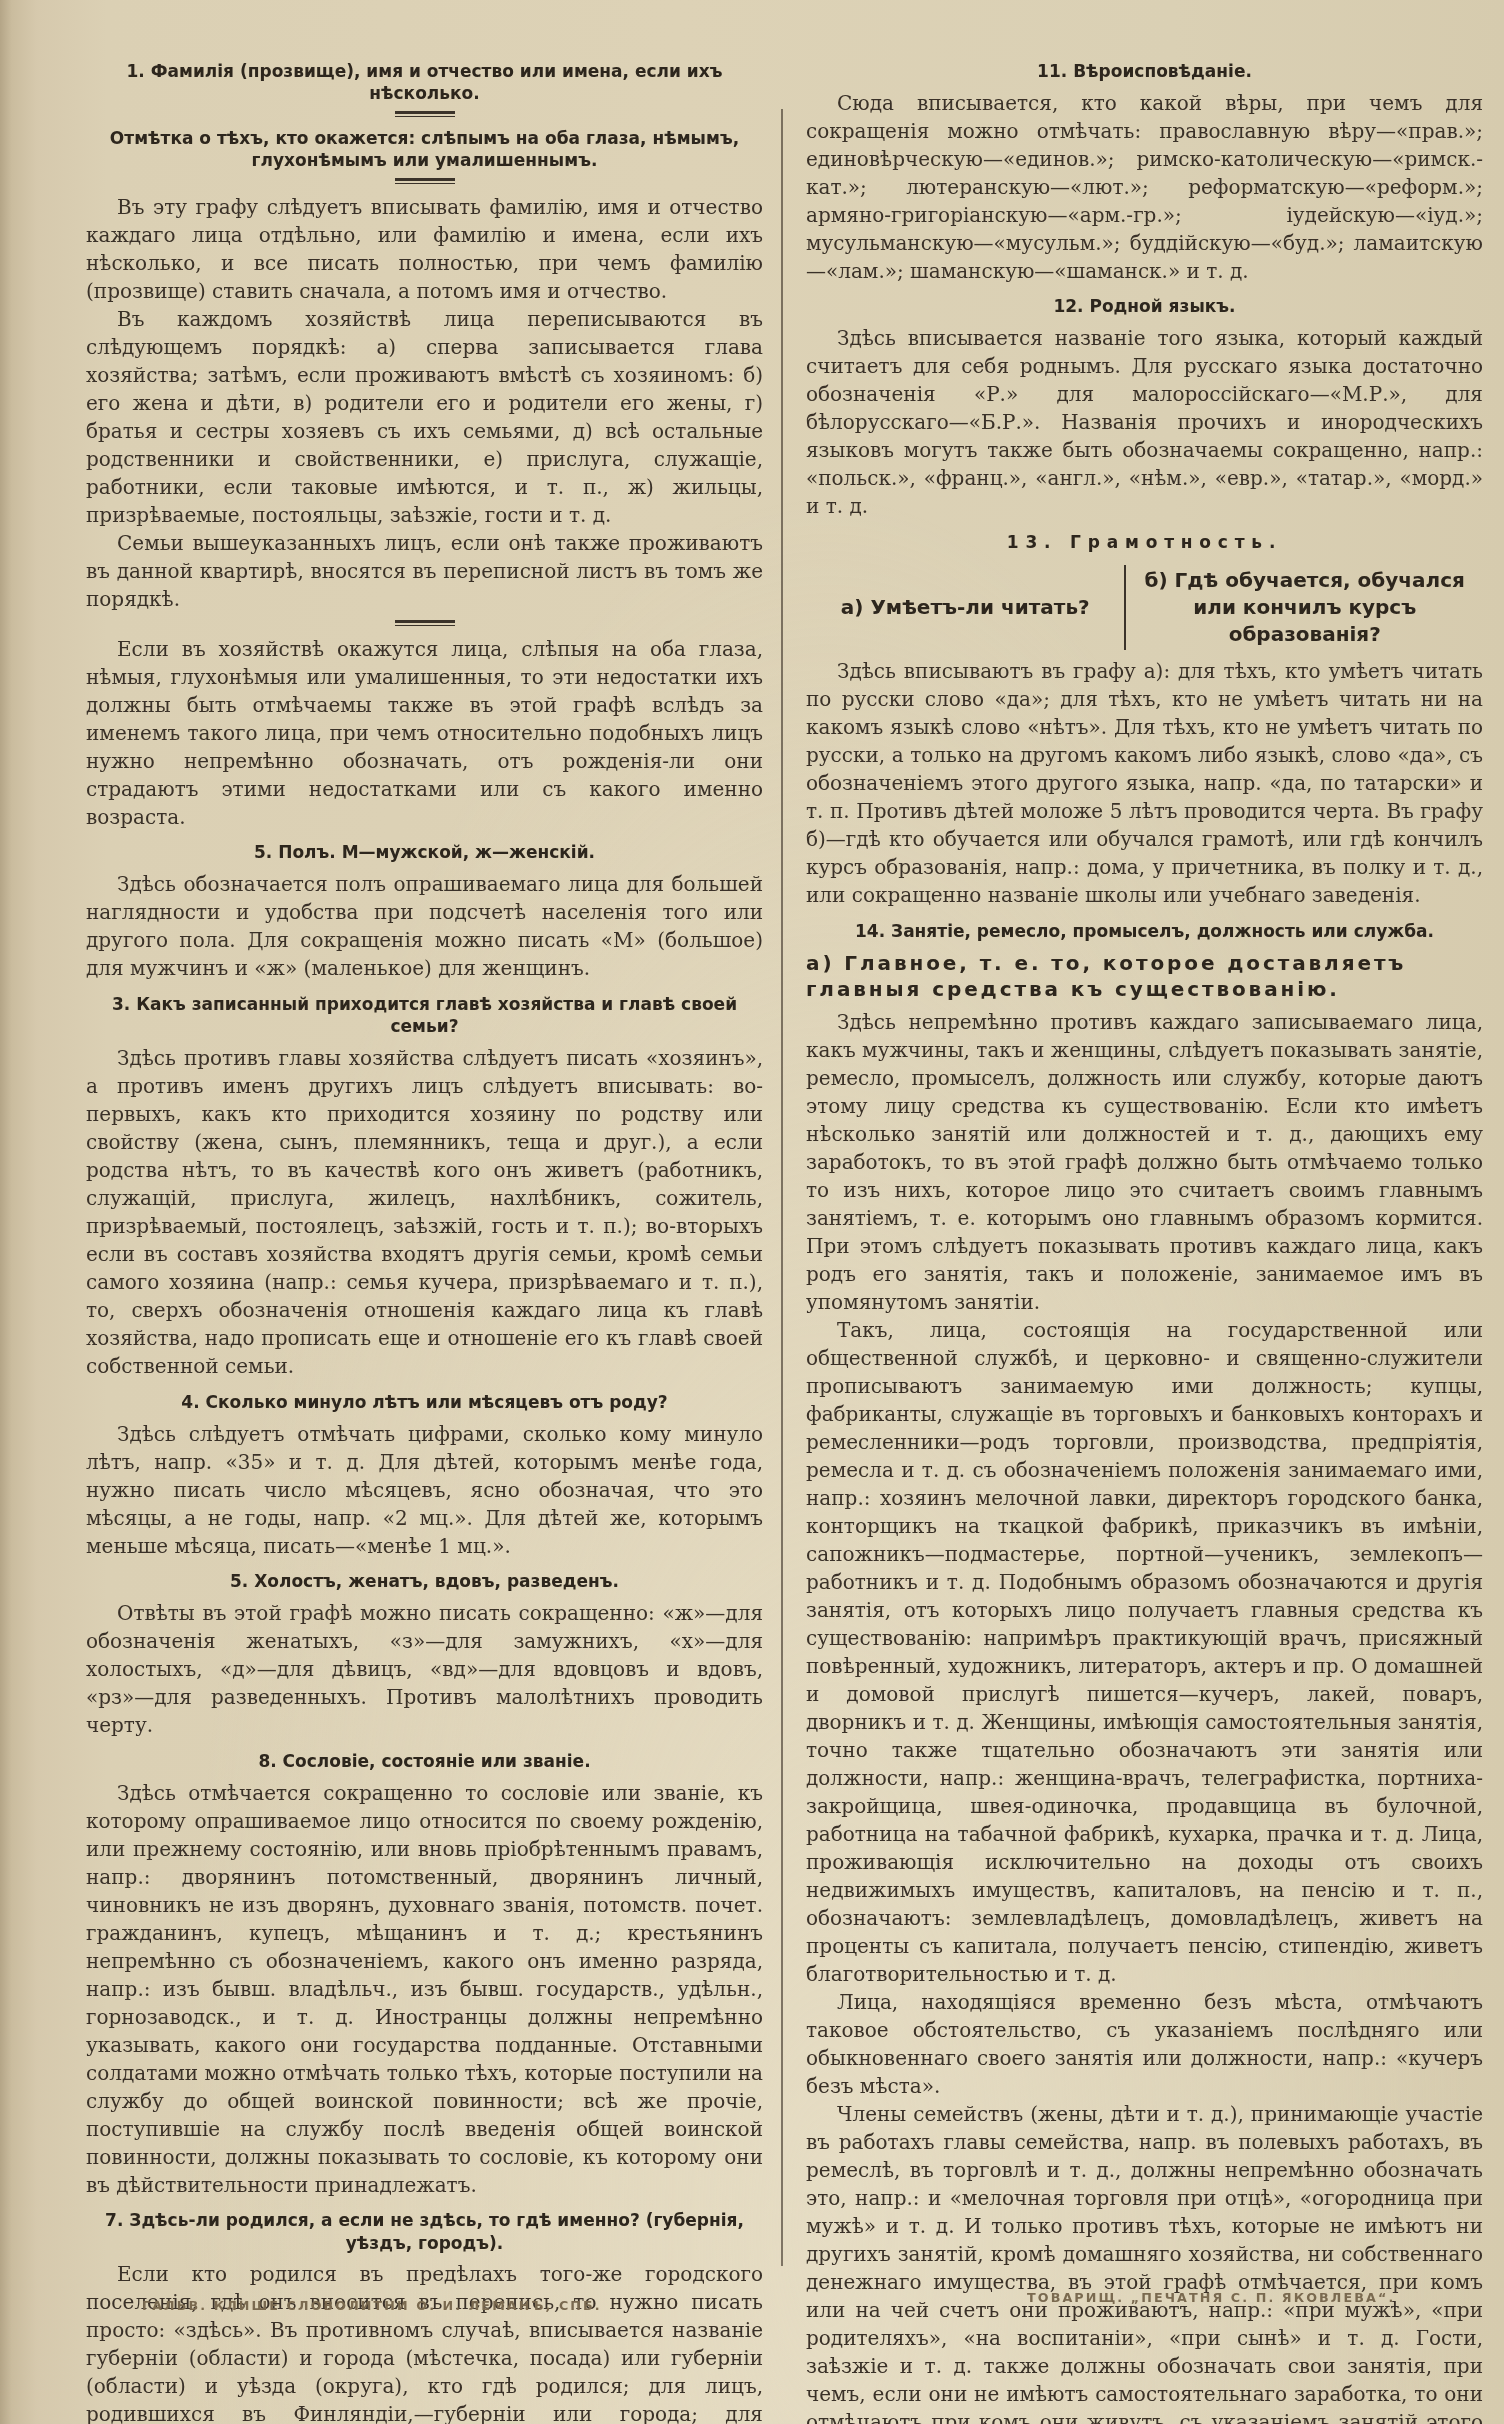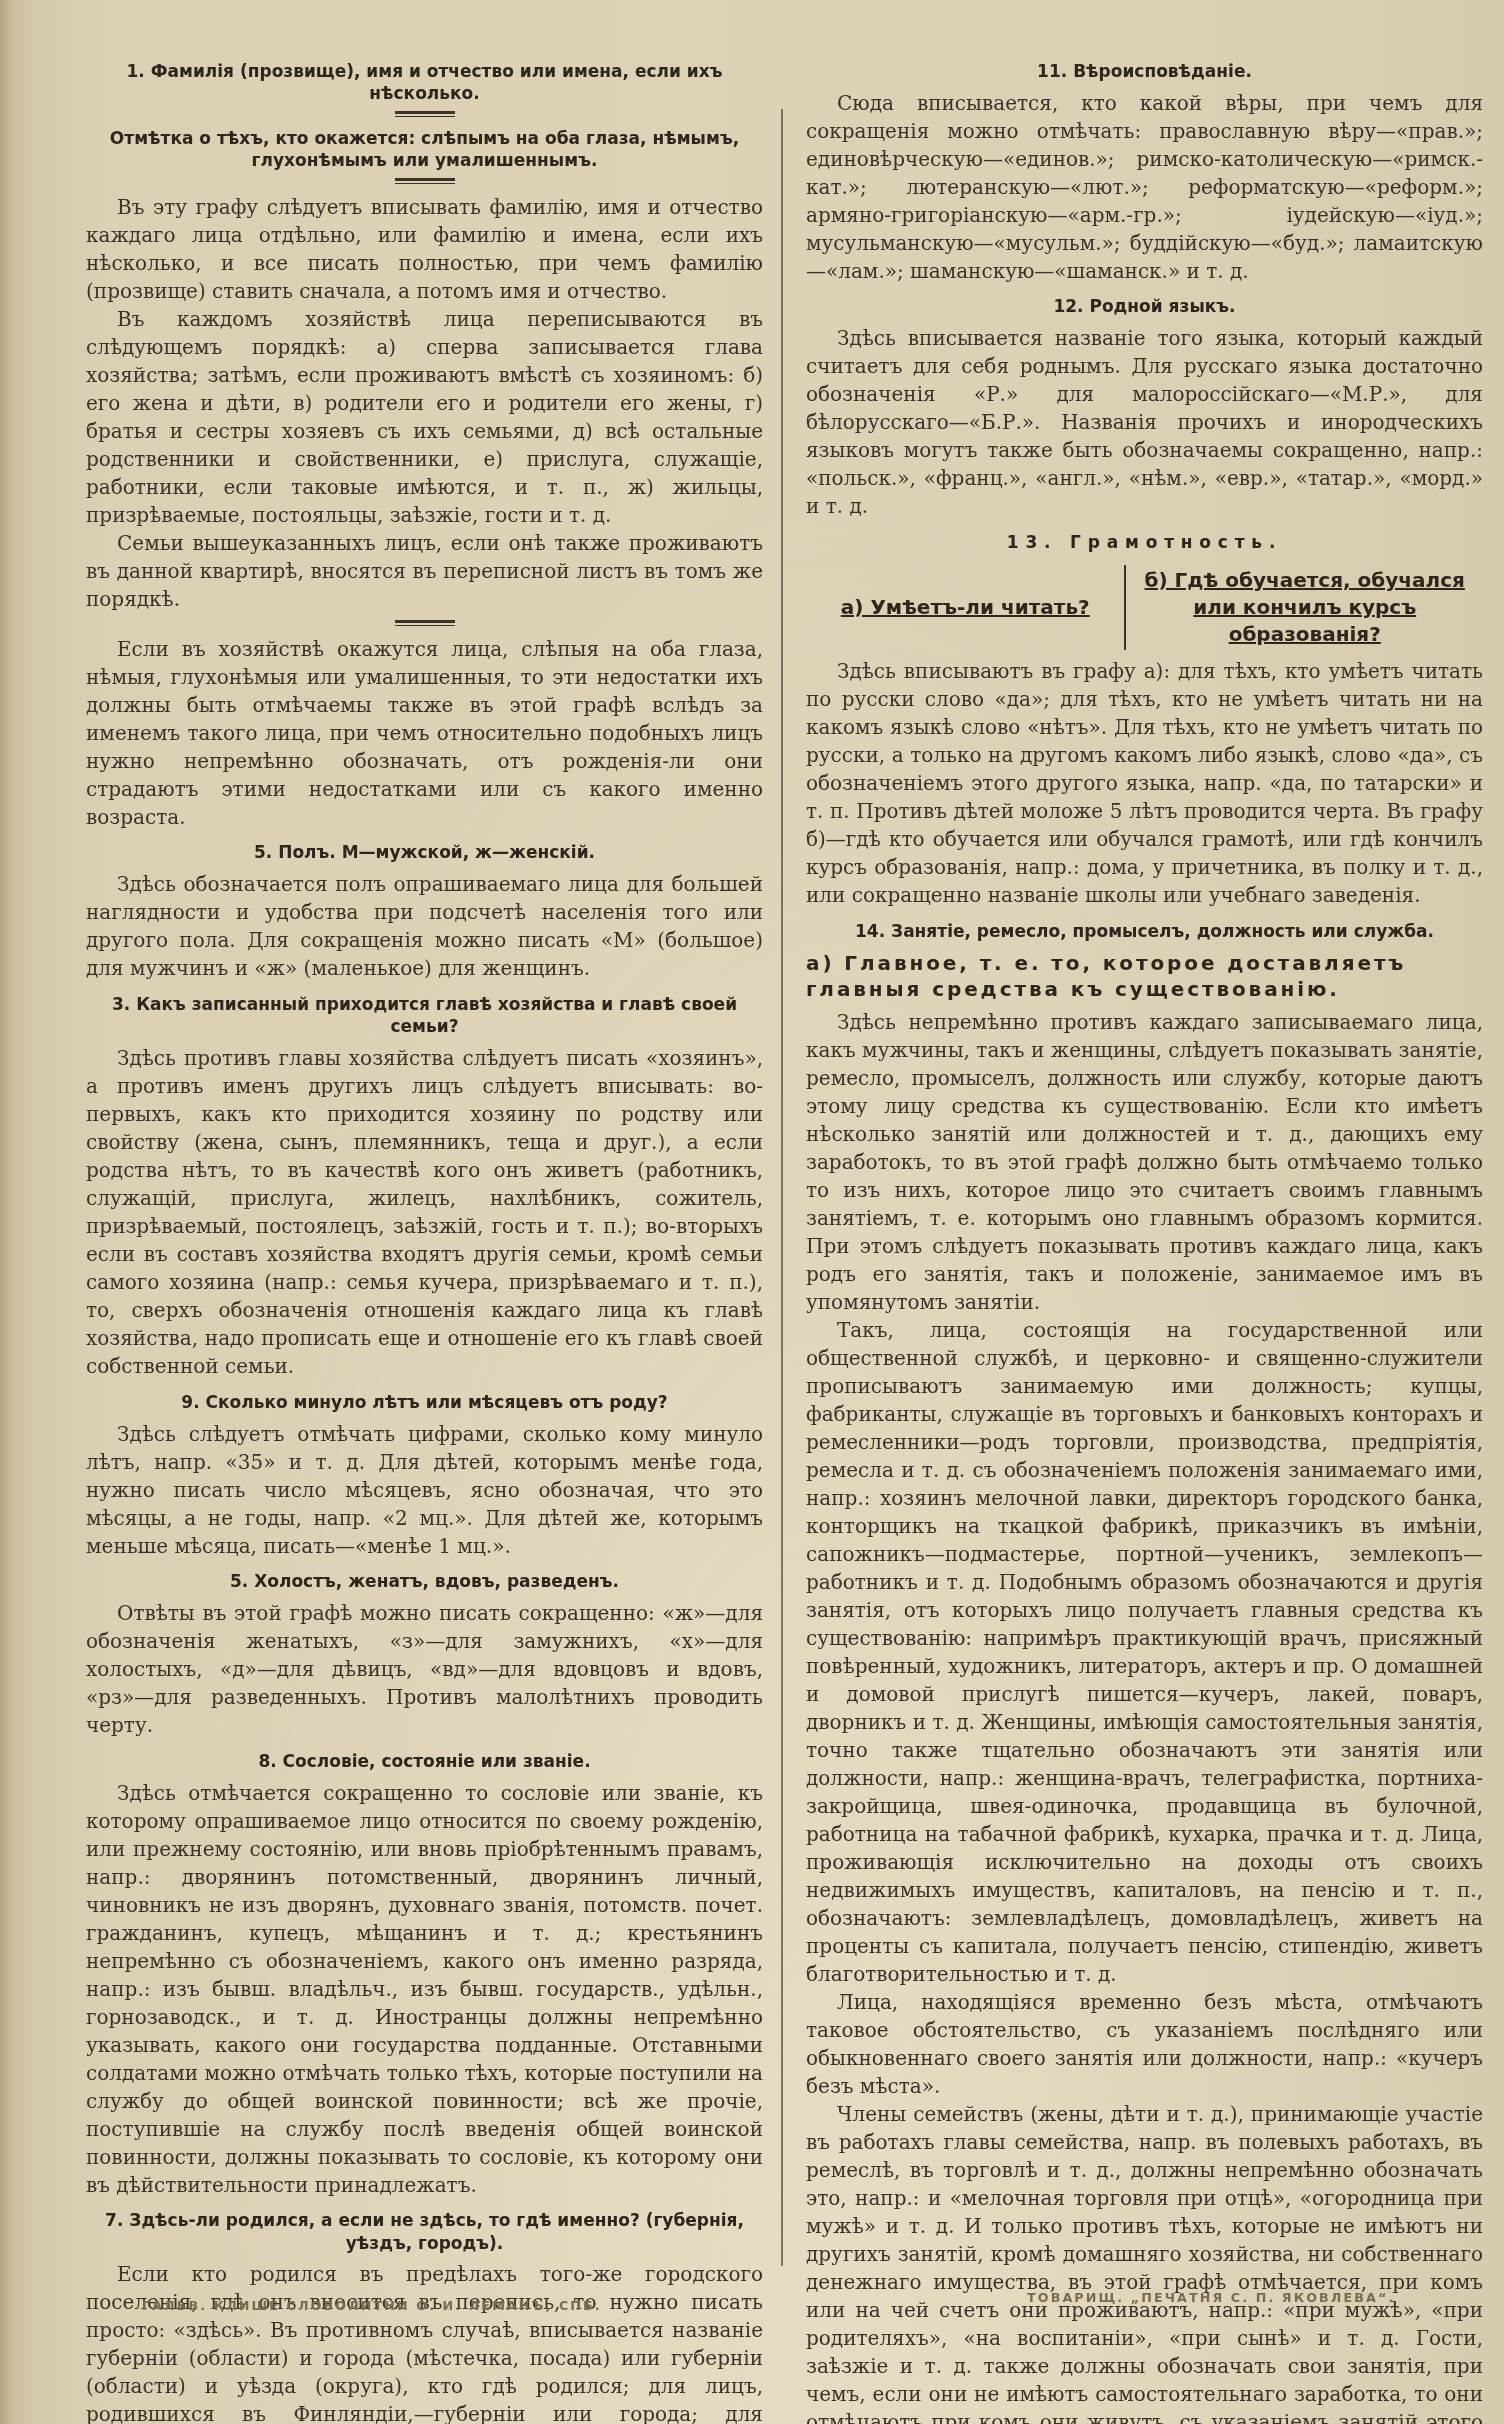--- a/index.html
+++ b/index.html
@@ -22,21 +22,21 @@
     text-align:center;font-size:17px;line-height:1.3;margin:10.7px 0 6.8px;
   }
   .heading.spaced{letter-spacing:6.8px;}
   .heading.subheading{text-align:left;letter-spacing:2.9px;font-size:20px;margin:7.8px 0 5.9px;}
   .shortrule{width:60px;border-top:3.9px solid #3b332a;margin:6.8px auto 8.8px;height:2px;
     border-bottom:1px solid #3b332a;}
   .pair{display:flex;align-items:stretch;margin:11.7px 0 7.8px;}
   .pair .cell{
     font-family:"DejaVu Sans", sans-serif;font-weight:bold;color:#2d261d;
     font-size:20px;line-height:1.35;text-align:center;
-    display:flex;align-items:center;justify-content:center;padding:2px 9.8px;text-decoration:underline;
+    display:flex;align-items:center;justify-content:center;padding:2px 9.8px;
   }
   .pair .cell.left{width:47%;}
   .pair .cell.right{width:53%;border-left:2px solid #3b332a;}
   #col-divider{position:absolute;left:781px;top:109px;width:2px;height:2157px;
     background:rgba(56,47,36,.6);}
   .credit{position:absolute;font-family:"DejaVu Sans", sans-serif;font-weight:bold;
     font-size:12.7px;letter-spacing:2.1px;color:#7a6a50;white-space:nowrap;}
   #credit-left{left:142px;top:2298px;}
   #credit-right{left:1027px;top:2290px;}
 </style>
@@ -52,21 +52,21 @@
     <div class="shortrule"></div>
     <p class="para">Въ эту графу слѣдуетъ вписывать фамилію, имя и отчество каждаго лица отдѣльно, или фамилію и имена, если ихъ нѣсколько, и все писать полностью, при чемъ фамилію (прозвище) ставить сначала, а потомъ имя и отчество.</p>
     <p class="para">Въ каждомъ хозяйствѣ лица переписываются въ слѣдующемъ порядкѣ: а) сперва записывается глава хозяйства; затѣмъ, если проживаютъ вмѣстѣ съ хозяиномъ: б) его жена и дѣти, в) родители его и родители его жены, г) братья и сестры хозяевъ съ ихъ семьями, д) всѣ остальные родственники и свойственники, е) прислуга, служащіе, работники, если таковые имѣются, и т. п., ж) жильцы, призрѣваемые, постояльцы, заѣзжіе, гости и т. д.</p>
     <p class="para">Семьи вышеуказанныхъ лицъ, если онѣ также проживаютъ въ данной квартирѣ, вносятся въ переписной листъ въ томъ же порядкѣ.</p>
     <div class="shortrule"></div>
     <p class="para">Если въ хозяйствѣ окажутся лица, слѣпыя на оба глаза, нѣмыя, глухонѣмыя или умалишенныя, то эти недостатки ихъ должны быть отмѣчаемы также въ этой графѣ вслѣдъ за именемъ такого лица, при чемъ относительно подобныхъ лицъ нужно непремѣнно обозначать, отъ рожденія-ли они страдаютъ этими недостатками или съ какого именно возраста.</p>
     <div class="heading">5. Полъ. М—мужской, ж—женскій.</div>
     <p class="para">Здѣсь обозначается полъ опрашиваемаго лица для большей наглядности и удобства при подсчетѣ населенія того или другого пола. Для сокращенія можно писать «М» (большое) для мужчинъ и «ж» (маленькое) для женщинъ.</p>
     <div class="heading">3. Какъ записанный приходится главѣ хозяйства и главѣ своей семьи?</div>
     <p class="para">Здѣсь противъ главы хозяйства слѣдуетъ писать «хозяинъ», а противъ именъ другихъ лицъ слѣдуетъ вписывать: во-первыхъ, какъ кто приходится хозяину по родству или свойству (жена, сынъ, племянникъ, теща и друг.), а если родства нѣтъ, то въ качествѣ кого онъ живетъ (работникъ, служащій, прислуга, жилецъ, нахлѣбникъ, сожитель, призрѣваемый, постоялецъ, заѣзжій, гость и т. п.); во-вторыхъ если въ составъ хозяйства входятъ другія семьи, кромѣ семьи самого хозяина (напр.: семья кучера, призрѣваемаго и т. п.), то, сверхъ обозначенія отношенія каждаго лица къ главѣ хозяйства, надо прописать еще и отношеніе его къ главѣ своей собственной семьи.</p>
-    <div class="heading">9. Сколько минуло лѣтъ или мѣсяцевъ отъ роду?</div>
+    <div class="heading">4. Сколько минуло лѣтъ или мѣсяцевъ отъ роду?</div>
     <p class="para">Здѣсь слѣдуетъ отмѣчать цифрами, сколько кому минуло лѣтъ, напр. «35» и т. д. Для дѣтей, которымъ менѣе года, нужно писать число мѣсяцевъ, ясно обозначая, что это мѣсяцы, а не годы, напр. «2 мц.». Для дѣтей же, которымъ меньше мѣсяца, писать—«менѣе 1 мц.».</p>
     <div class="heading">5. Холостъ, женатъ, вдовъ, разведенъ.</div>
     <p class="para">Отвѣты въ этой графѣ можно писать сокращенно: «ж»—для обозначенія женатыхъ, «з»—для замужнихъ, «х»—для холостыхъ, «д»—для дѣвицъ, «вд»—для вдовцовъ и вдовъ, «рз»—для разведенныхъ. Противъ малолѣтнихъ проводить черту.</p>
     <div class="heading">8. Сословіе, состояніе или званіе.</div>
     <p class="para">Здѣсь отмѣчается сокращенно то сословіе или званіе, къ которому опрашиваемое лицо относится по своему рожденію, или прежнему состоянію, или вновь пріобрѣтеннымъ правамъ, напр.: дворянинъ потомственный, дворянинъ личный, чиновникъ не изъ дворянъ, духовнаго званія, потомств. почет. гражданинъ, купецъ, мѣщанинъ и т. д.; крестьянинъ непремѣнно съ обозначеніемъ, какого онъ именно разряда, напр.: изъ бывш. владѣльч., изъ бывш. государств., удѣльн., горнозаводск., и т. д. Иностранцы должны непремѣнно указывать, какого они государства подданные. Отставными солдатами можно отмѣчать только тѣхъ, которые поступили на службу до общей воинской повинности; всѣ же прочіе, поступившіе на службу послѣ введенія общей воинской повинности, должны показывать то сословіе, къ которому они въ дѣйствительности принадлежатъ.</p>
     <div class="heading">7. Здѣсь-ли родился, а если не здѣсь, то гдѣ именно? (губернія, уѣздъ, городъ).</div>
     <p class="para">Если кто родился въ предѣлахъ того-же городского поселенія, гдѣ онъ вносится въ перепись, то нужно писать просто: «здѣсь». Въ противномъ случаѣ, вписывается названіе губерніи (области) и города (мѣстечка, посада) или губерніи (области) и уѣзда (округа), кто гдѣ родился; для лицъ, родившихся въ Финляндіи,—губерніи или города; для родившихся заграницей—государства и города или провинціи и т. п.</p>
   </div>
 <div id="col-right" class="col">
     <div class="heading">11. Вѣроисповѣданіе.</div>

